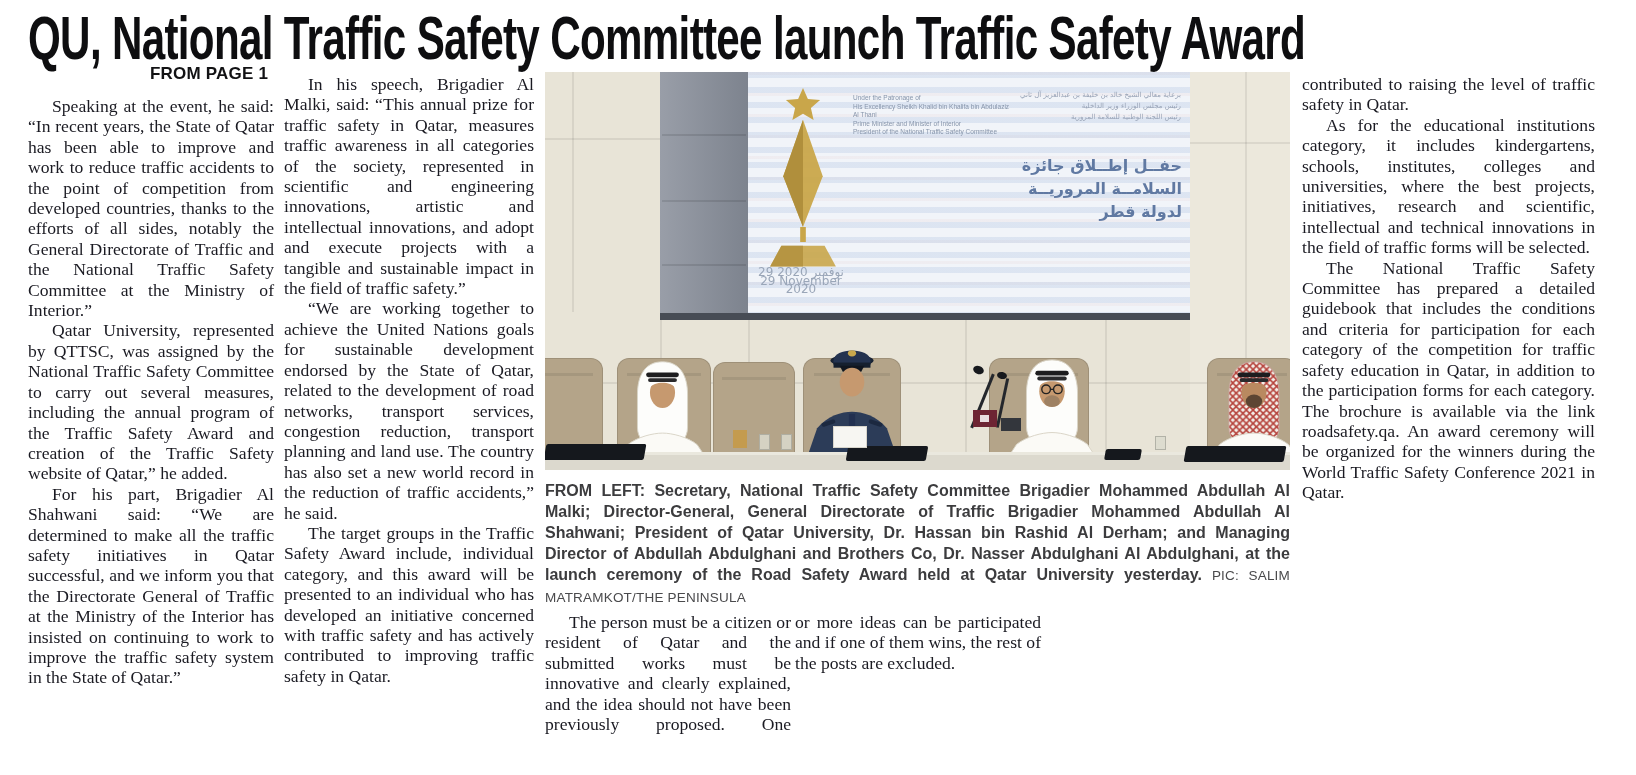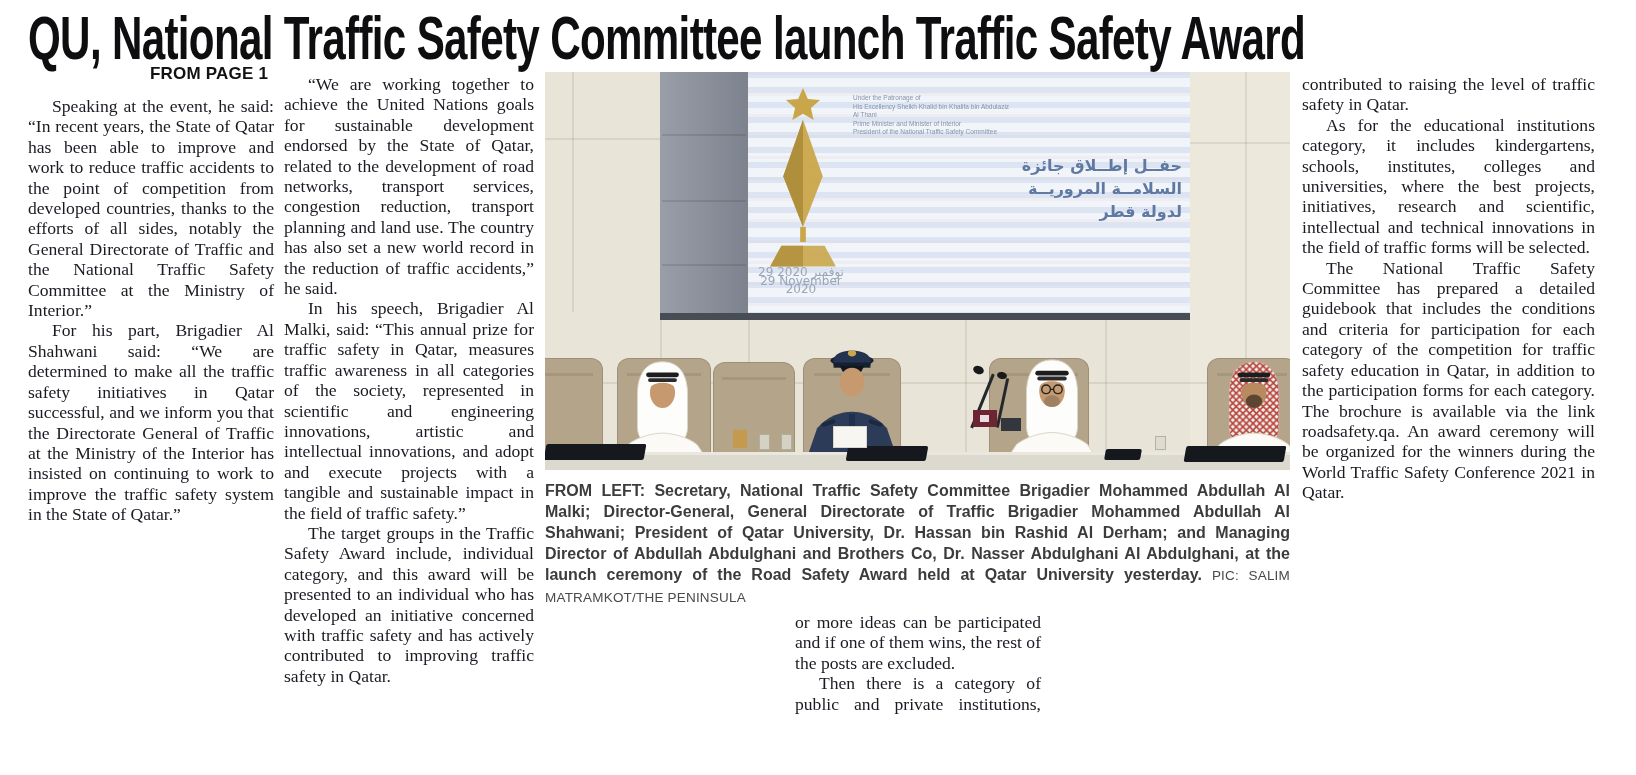--- a/index.html
+++ b/index.html
@@ -69,26 +69,27 @@
 </head>
 <body>
 
 <div class="page">
 
   <h1 class="headline">QU, National Traffic Safety Committee launch Traffic Safety Award</h1>
   <div class="from-page">FROM PAGE 1</div>
 
   <div class="col col1">
     <p class="para">Speaking at the event, he said: “In recent years, the State of Qatar has been able to improve and work to reduce traffic accidents to the point of competition from developed countries, thanks to the efforts of all sides, notably the General Directorate of Traffic and the National Traffic Safety Committee at the Ministry of Interior.”</p>
+    <p class="para">Qatar University, represented by QTTSC, was assigned by the National Traffic Safety Committee to carry out several measures, including the annual program of the Traffic Safety Award and creation of the Traffic Safety website of Qatar,” he added.</p>
     <p class="para">For his part, Brigadier Al Shahwani said: “We are determined to make all the traffic safety initiatives in Qatar successful, and we inform you that the Directorate General of Traffic at the Ministry of the Interior has insisted on continuing to work to improve the traffic safety system in the State of Qatar.”</p>
   </div>
 
   <div class="col col2">
+    <p class="para">In his speech, Brigadier Al Malki, said: “This annual prize for traffic safety in Qatar, measures traffic awareness in all categories of the society, represented in scientific and engineering innovations, artistic and intellectual innovations, and adopt and execute projects with a tangible and sustainable impact in the field of traffic safety.”</p>
     <p class="para">“We are working together to achieve the United Nations goals for sustainable development endorsed by the State of Qatar, related to the development of road networks, transport services, congestion reduction, transport planning and land use. The country has also set a new world record in the reduction of traffic accidents,” he said.</p>
-    <p class="para">In his speech, Brigadier Al Malki, said: “This annual prize for traffic safety in Qatar, measures traffic awareness in all categories of the society, represented in scientific and engineering innovations, artistic and intellectual innovations, and adopt and execute projects with a tangible and sustainable impact in the field of traffic safety.”</p>
     <p class="para">The target groups in the Traffic Safety Award include, individual category, and this award will be presented to an individual who has developed an initiative concerned with traffic safety and has actively contributed to improving traffic safety in Qatar.</p>
   </div>
 
   <figure class="photo">
 
     <div class="p-abs panel-gray" style="left:115px;top:0;width:88px;height:241px;"></div>
     <div class="p-abs panel-line" style="left:117px;top:62px;width:84px;height:2px;"></div>
     <div class="p-abs panel-line" style="left:117px;top:128px;width:84px;height:2px;"></div>
     <div class="p-abs panel-line" style="left:117px;top:192px;width:84px;height:2px;"></div>
 
@@ -99,20 +100,25 @@
         <polygon points="45,36 45,150 24,96" fill="#b08f3c"></polygon>
         <rect x="42" y="150" width="6" height="16" fill="#c9a64a"></rect>
         <polygon points="22,170 68,170 80,192 10,192" fill="#c9a64a" opacity=".9"></polygon>
         <polygon points="22,170 45,170 45,192 10,192" fill="#b08f3c" opacity=".8"></polygon>
       </svg>
       <div class="p-abs patronage">
         <div>Under the Patronage of</div>
         <div>His Excellency Sheikh Khalid bin Khalifa bin Abdulaziz Al Thani</div>
         <div>Prime Minister and Minister of Interior</div>
         <div>President of the National Traffic Safety Committee</div>
+      </div>
+      <div class="p-abs arabic-small">
+        <div>برعاية معالي الشيخ خالد بن خليفة بن عبدالعزيز آل ثاني</div>
+        <div>رئيس مجلس الوزراء وزير الداخلية</div>
+        <div>رئيس اللجنة الوطنية للسلامة المرورية</div>
       </div>
       <div class="p-abs arabic-title">حفــل إطــلاق جائزة السلامــة المروريــة لدولة قطر</div>
       <div class="p-abs slide-date">
         <div>29 نوفمبر 2020</div>
         <div>29 November 2020</div>
       </div>
     </div>
 
     <div class="p-abs screen-shadow"></div>
     <div class="p-abs wall-right"></div>
@@ -201,24 +207,26 @@
     <div class="p-abs mic-head" style="left:452px;top:300px;width:10px;height:7px;transform:rotate(12deg);"></div>
     <div class="p-abs cube-maroon" style="left:428px;top:338px;width:24px;height:17px;"></div>
     <div class="p-abs cube-dark" style="left:456px;top:346px;width:20px;height:13px;"></div>
   </figure>
 
   <div class="caption">
     <span class="cap-bold">FROM LEFT: Secretary, National Traffic Safety Committee Brigadier Mohammed Abdullah Al Malki; Director-General, General Directorate of Traffic Brigadier Mohammed Abdullah Al Shahwani; President of Qatar University, Dr. Hassan bin Rashid Al Derham; and Managing Director of Abdullah Abdulghani and Brothers Co, Dr. Nasser Abdulghani Al Abdulghani, at the launch ceremony of the Road Safety Award held at Qatar University yesterday.</span>
     <span class="cap-credit">PIC: SALIM MATRAMKOT/THE PENINSULA</span>
   </div>
 
+  <div class="col col3">
+    <p class="para jlast">The person must be a citizen or resident of Qatar and the submitted works must be innovative and clearly explained, and the idea should not have been previously proposed. One</p>
+  </div>
 
   <div class="col col4">
     <p class="para noindent">or more ideas can be participated and if one of them wins, the rest of the posts are excluded.</p>
-    <p class="para jlast">Then there is a category of public and private institutions,</p>
   </div>
 
 
   <div class="col col6">
     <p class="para noindent">contributed to raising the level of traffic safety in Qatar.</p>
     <p class="para">As for the educational institutions category, it includes kindergartens, schools, institutes, colleges and universities, where the best projects, initiatives, research and scientific, intellectual and technical innovations in the field of traffic forms will be selected.</p>
     <p class="para">The National Traffic Safety Committee has prepared a detailed guidebook that includes the conditions and criteria for participation for each category of the competition for traffic safety education in Qatar, in addition to the participation forms for each category. The brochure is available via the link roadsafety.qa. An award ceremony will be organized for the winners during the World Traffic Safety Conference 2021 in Qatar.</p>
   </div>
 
 </div>

